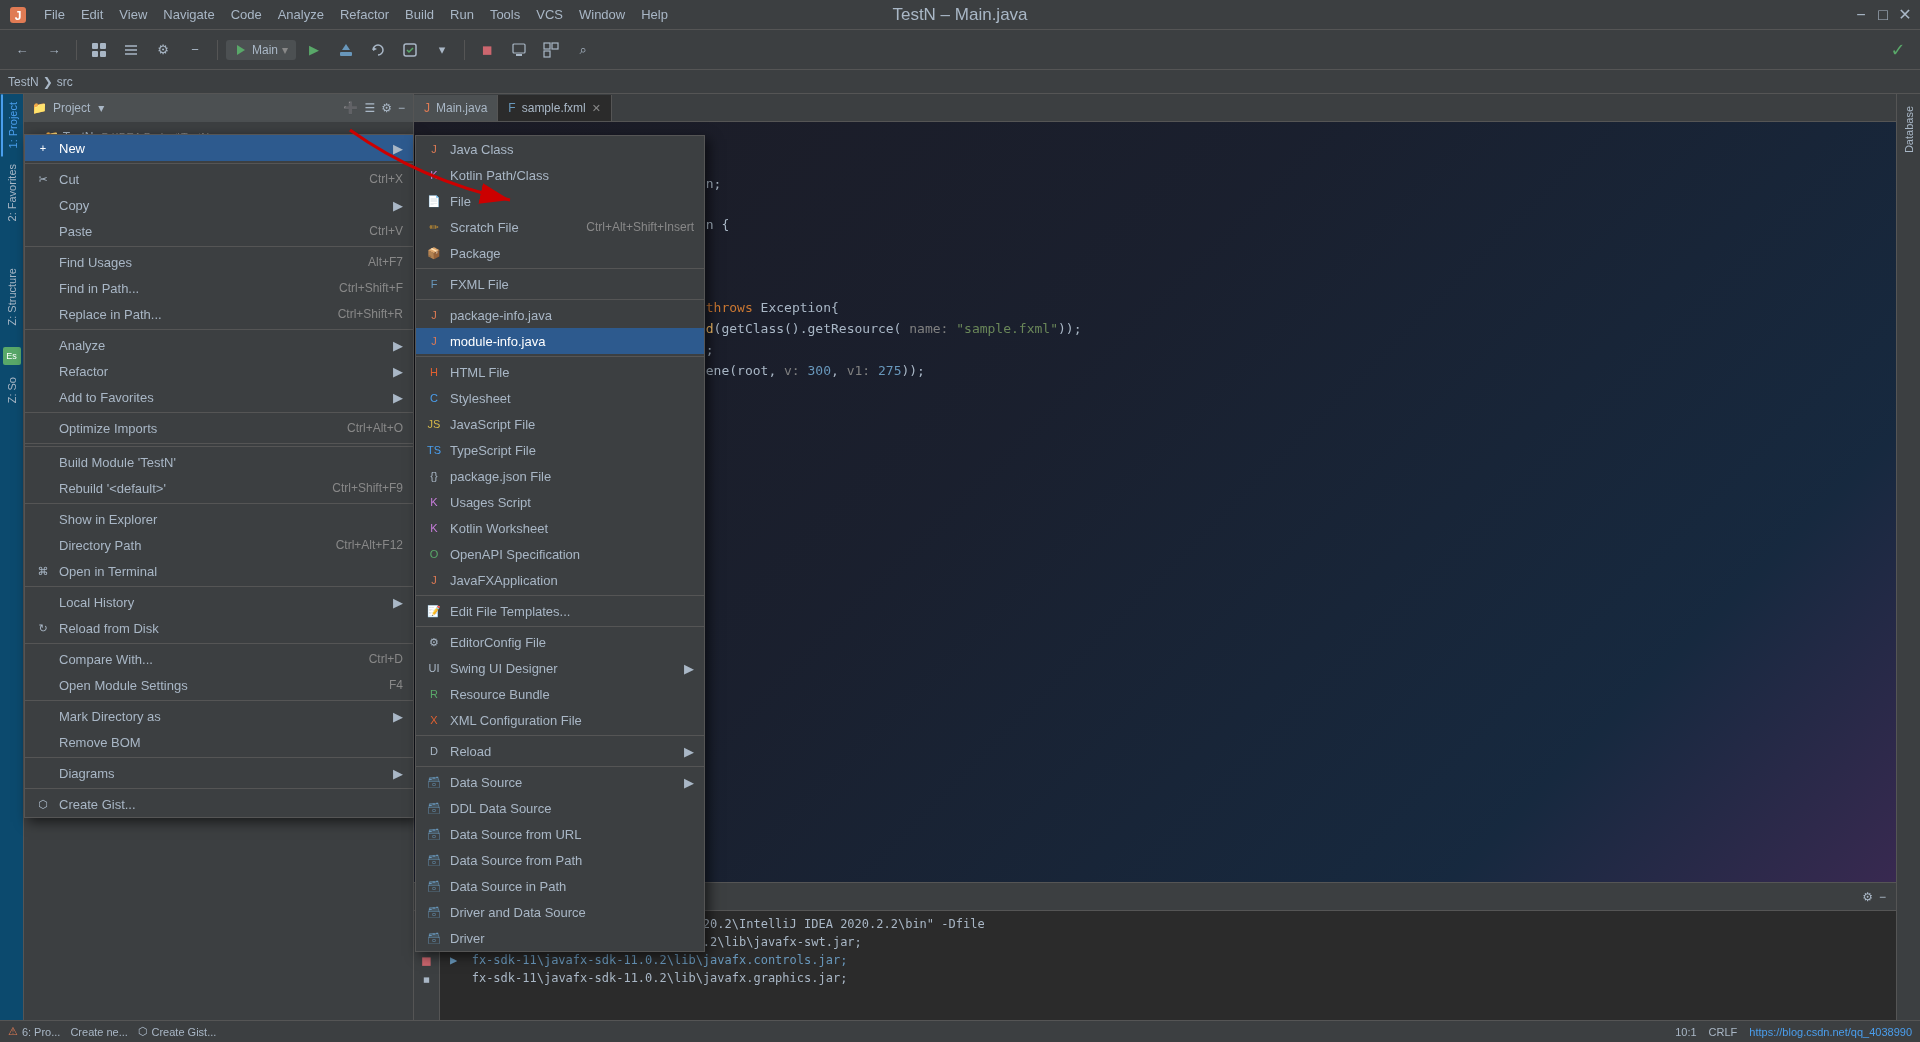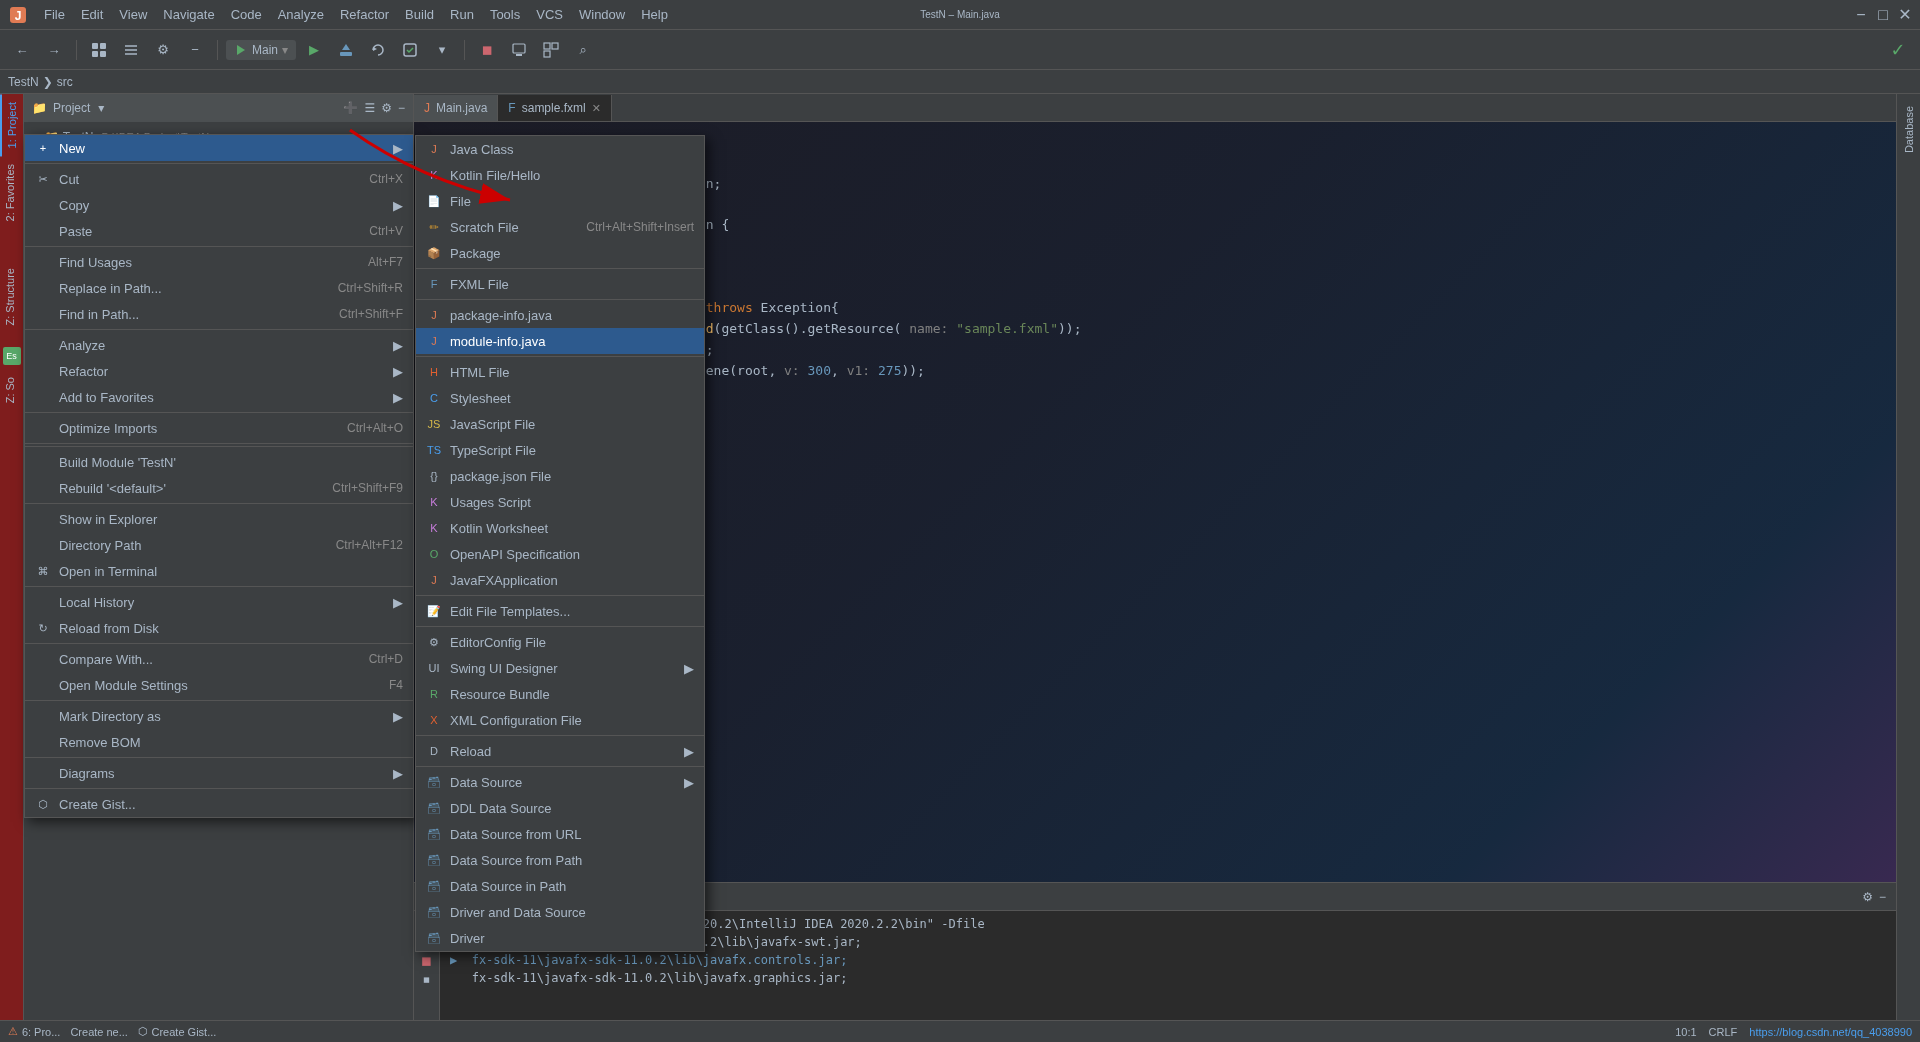--- a/index.html
+++ b/index.html
@@ -34,21 +34,21 @@
       padding: 4px 8px;
       color: #a9b7c6;
       cursor: pointer;
       font-size: 13px;
     }
     .menubar-title {
       position: absolute;
       left: 50%;
       transform: translateX(-50%);
       color: #a9b7c6;
-      font-size: 10px;
+      font-size: 17px;
     }
     .window-controls {
       position: absolute;
       right: 8px;
       display: flex;
       gap: 8px;
       align-items: center;
     }
     .win-btn {
       width: 14px;
@@ -324,24 +324,25 @@
     
     .red-arrow {
       position: absolute;
       pointer-events: none;
       z-index: 2000;
     }
 
     
     .left-tabs {
       width: 24px;
-      background: #7f1d1d;
+      background: #0c4a6e;
       border-right: 1px solid #555;
       display: flex;
       flex-direction: column;
+      align-items: center;
     }
     .left-tab {
       writing-mode: vertical-rl;
       transform: rotate(180deg);
       font-size: 11px;
       color: #a9b7c6;
       cursor: pointer;
       padding: 8px 4px;
       white-space: nowrap;
     }
@@ -549,28 +550,28 @@
       </div>
       <div class="ctx-separator"></div>
 
       <div class="ctx-item">
         <span class="ctx-icon"></span>
         <span>Find Usages</span>
         <span class="ctx-shortcut">Alt+F7</span>
       </div>
       <div class="ctx-item">
         <span class="ctx-icon"></span>
+        <span>Find in Path...</span>
+        <span class="ctx-shortcut">Ctrl+Shift+F</span>
+      </div>
+      <div class="ctx-item">
+        <span class="ctx-icon"></span>
         <span>Replace in Path...</span>
         <span class="ctx-shortcut">Ctrl+Shift+R</span>
       </div>
-      <div class="ctx-item">
-        <span class="ctx-icon"></span>
-        <span>Find in Path...</span>
-        <span class="ctx-shortcut">Ctrl+Shift+F</span>
-      </div>
       <div class="ctx-separator"></div>
 
       <div class="ctx-item">
         <span class="ctx-icon"></span>
         <span>Analyze</span>
         <span class="ctx-arrow">▶</span>
       </div>
       <div class="ctx-item">
         <span class="ctx-icon"></span>
         <span>Refactor</span>
@@ -665,21 +666,21 @@
       </div>
 
       <div class="submenu-new" style="position:absolute; left:390px; top:0;">
 
         <div class="ctx-item">
           <span class="ctx-icon icon-java">J</span>
           <span>Java Class</span>
         </div>
         <div class="ctx-item">
           <span class="ctx-icon icon-kotlin">K</span>
-          <span>Kotlin File/Hello</span>
+          <span>Kotlin Path/Class</span>
         </div>
         <div class="ctx-item">
           <span class="ctx-icon">📄</span>
           <span>File</span>
         </div>
         <div class="ctx-item">
           <span class="ctx-icon icon-scratch">✏</span>
           <span>Scratch File</span>
           <span class="ctx-shortcut">Ctrl+Alt+Shift+Insert</span>
         </div>

